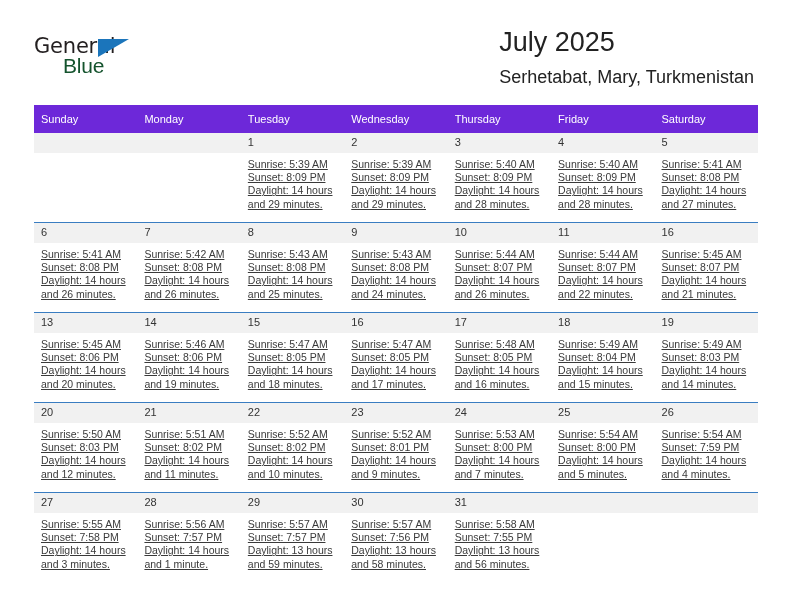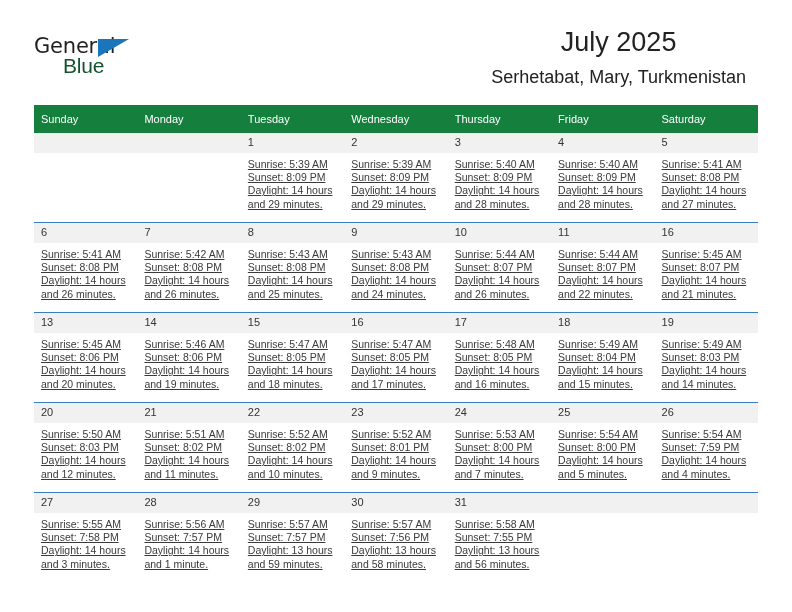--- a/index.html
+++ b/index.html
@@ -18,21 +18,21 @@
     width: 792px;
     height: 612px;
     box-sizing: border-box;
   }
 
   
   .topbar {
     position: absolute;
     left: 34px;
     top: 28px;
-    right: 46px;
+    right: 38px;
     height: 70px;
   }
   .logo {
     position: absolute;
     left: 0;
     top: 8px;
     width: 130px;
     height: 50px;
   }
   .logo-general {
@@ -62,21 +62,21 @@
     width: 0;
     height: 0;
     border-left: 31px solid #1b75bb;
     border-bottom: 18px solid transparent;
   }
 
   .title-block {
     position: absolute;
     right: 0;
     top: 0;
-    text-align: center;
+    text-align: left;
   }
   .cal-title {
     font-size: 27px;
     color: #222222;
     line-height: 1.1;
     font-weight: normal;
     margin: 0;
     font-family: "Liberation Sans", sans-serif;
   }
   .cal-subtitle {
@@ -94,21 +94,21 @@
     width: 724px;
   }
   table.cal {
     border-collapse: collapse;
     table-layout: fixed;
     width: 724px;
   }
   table.cal col { width: 103.43px; }
 
   thead th {
-    background: #15803d;
+    background: #6d28d9;
     color: #ffffff;
     font-size: 11px;
     font-weight: normal;
     text-align: left;
     padding: 5px 0 5px 7px;
     height: 18px;
     vertical-align: middle;
     font-family: "Liberation Sans", sans-serif;
   }
 

